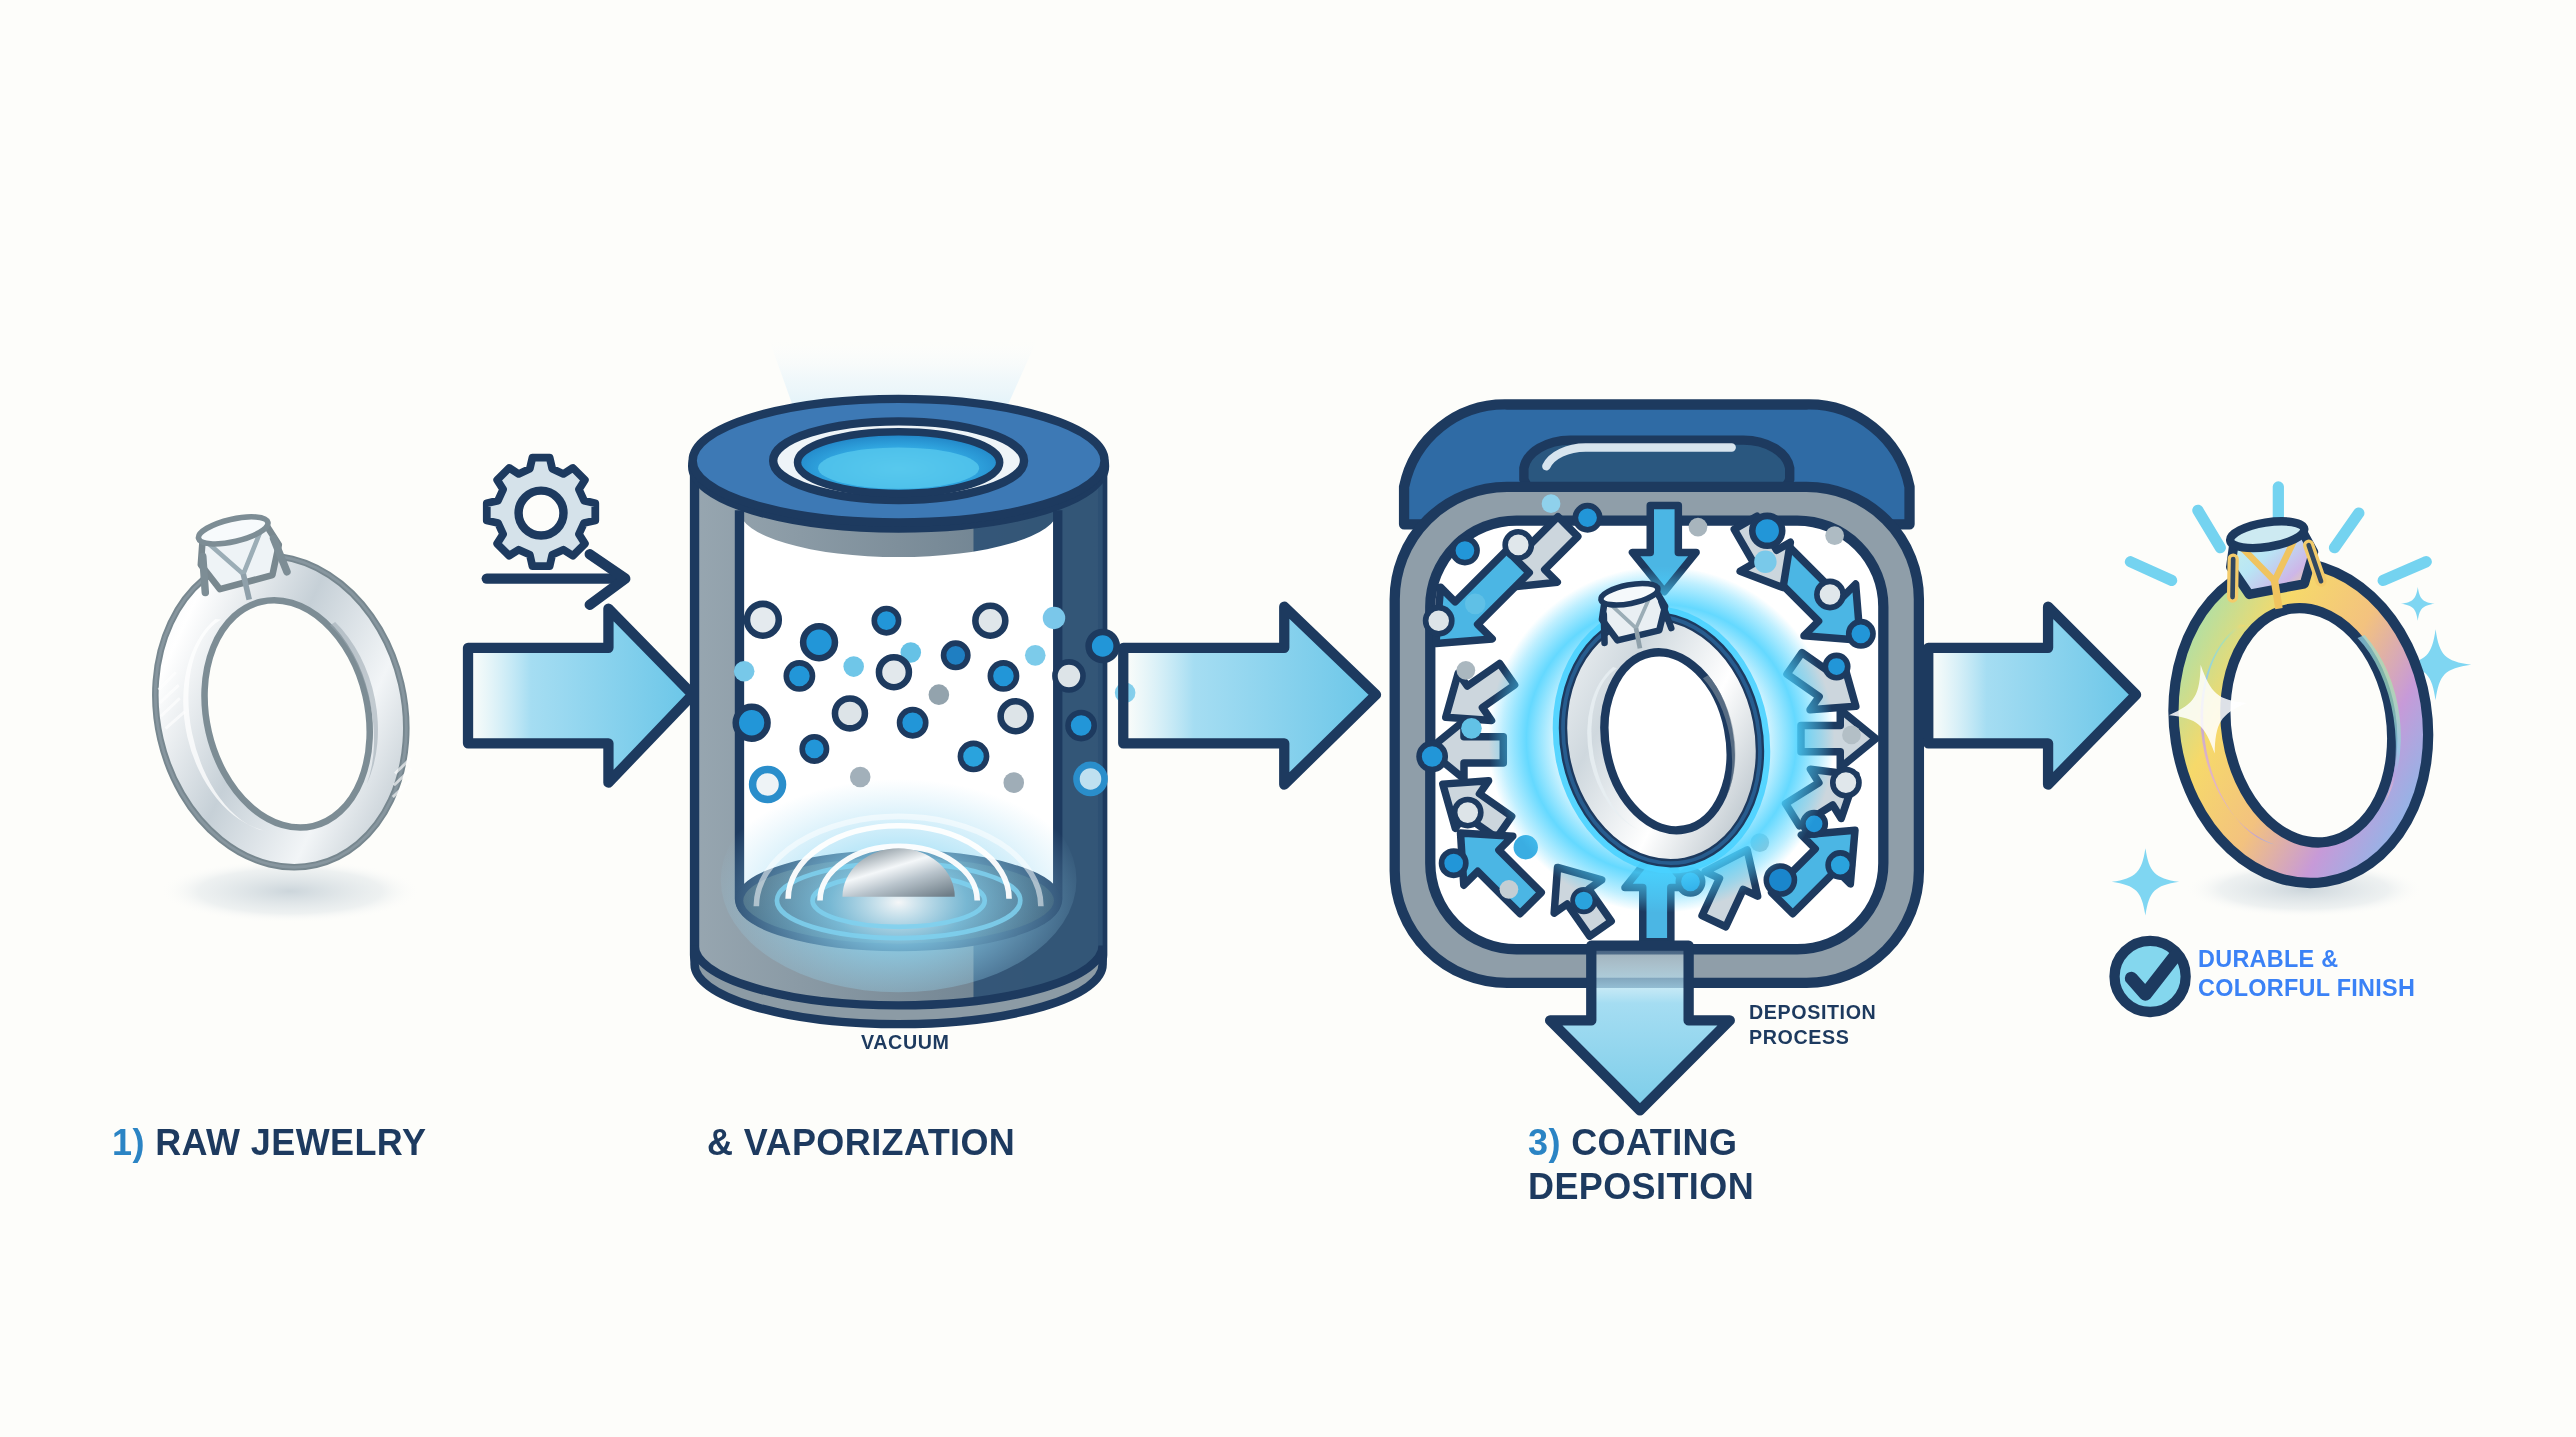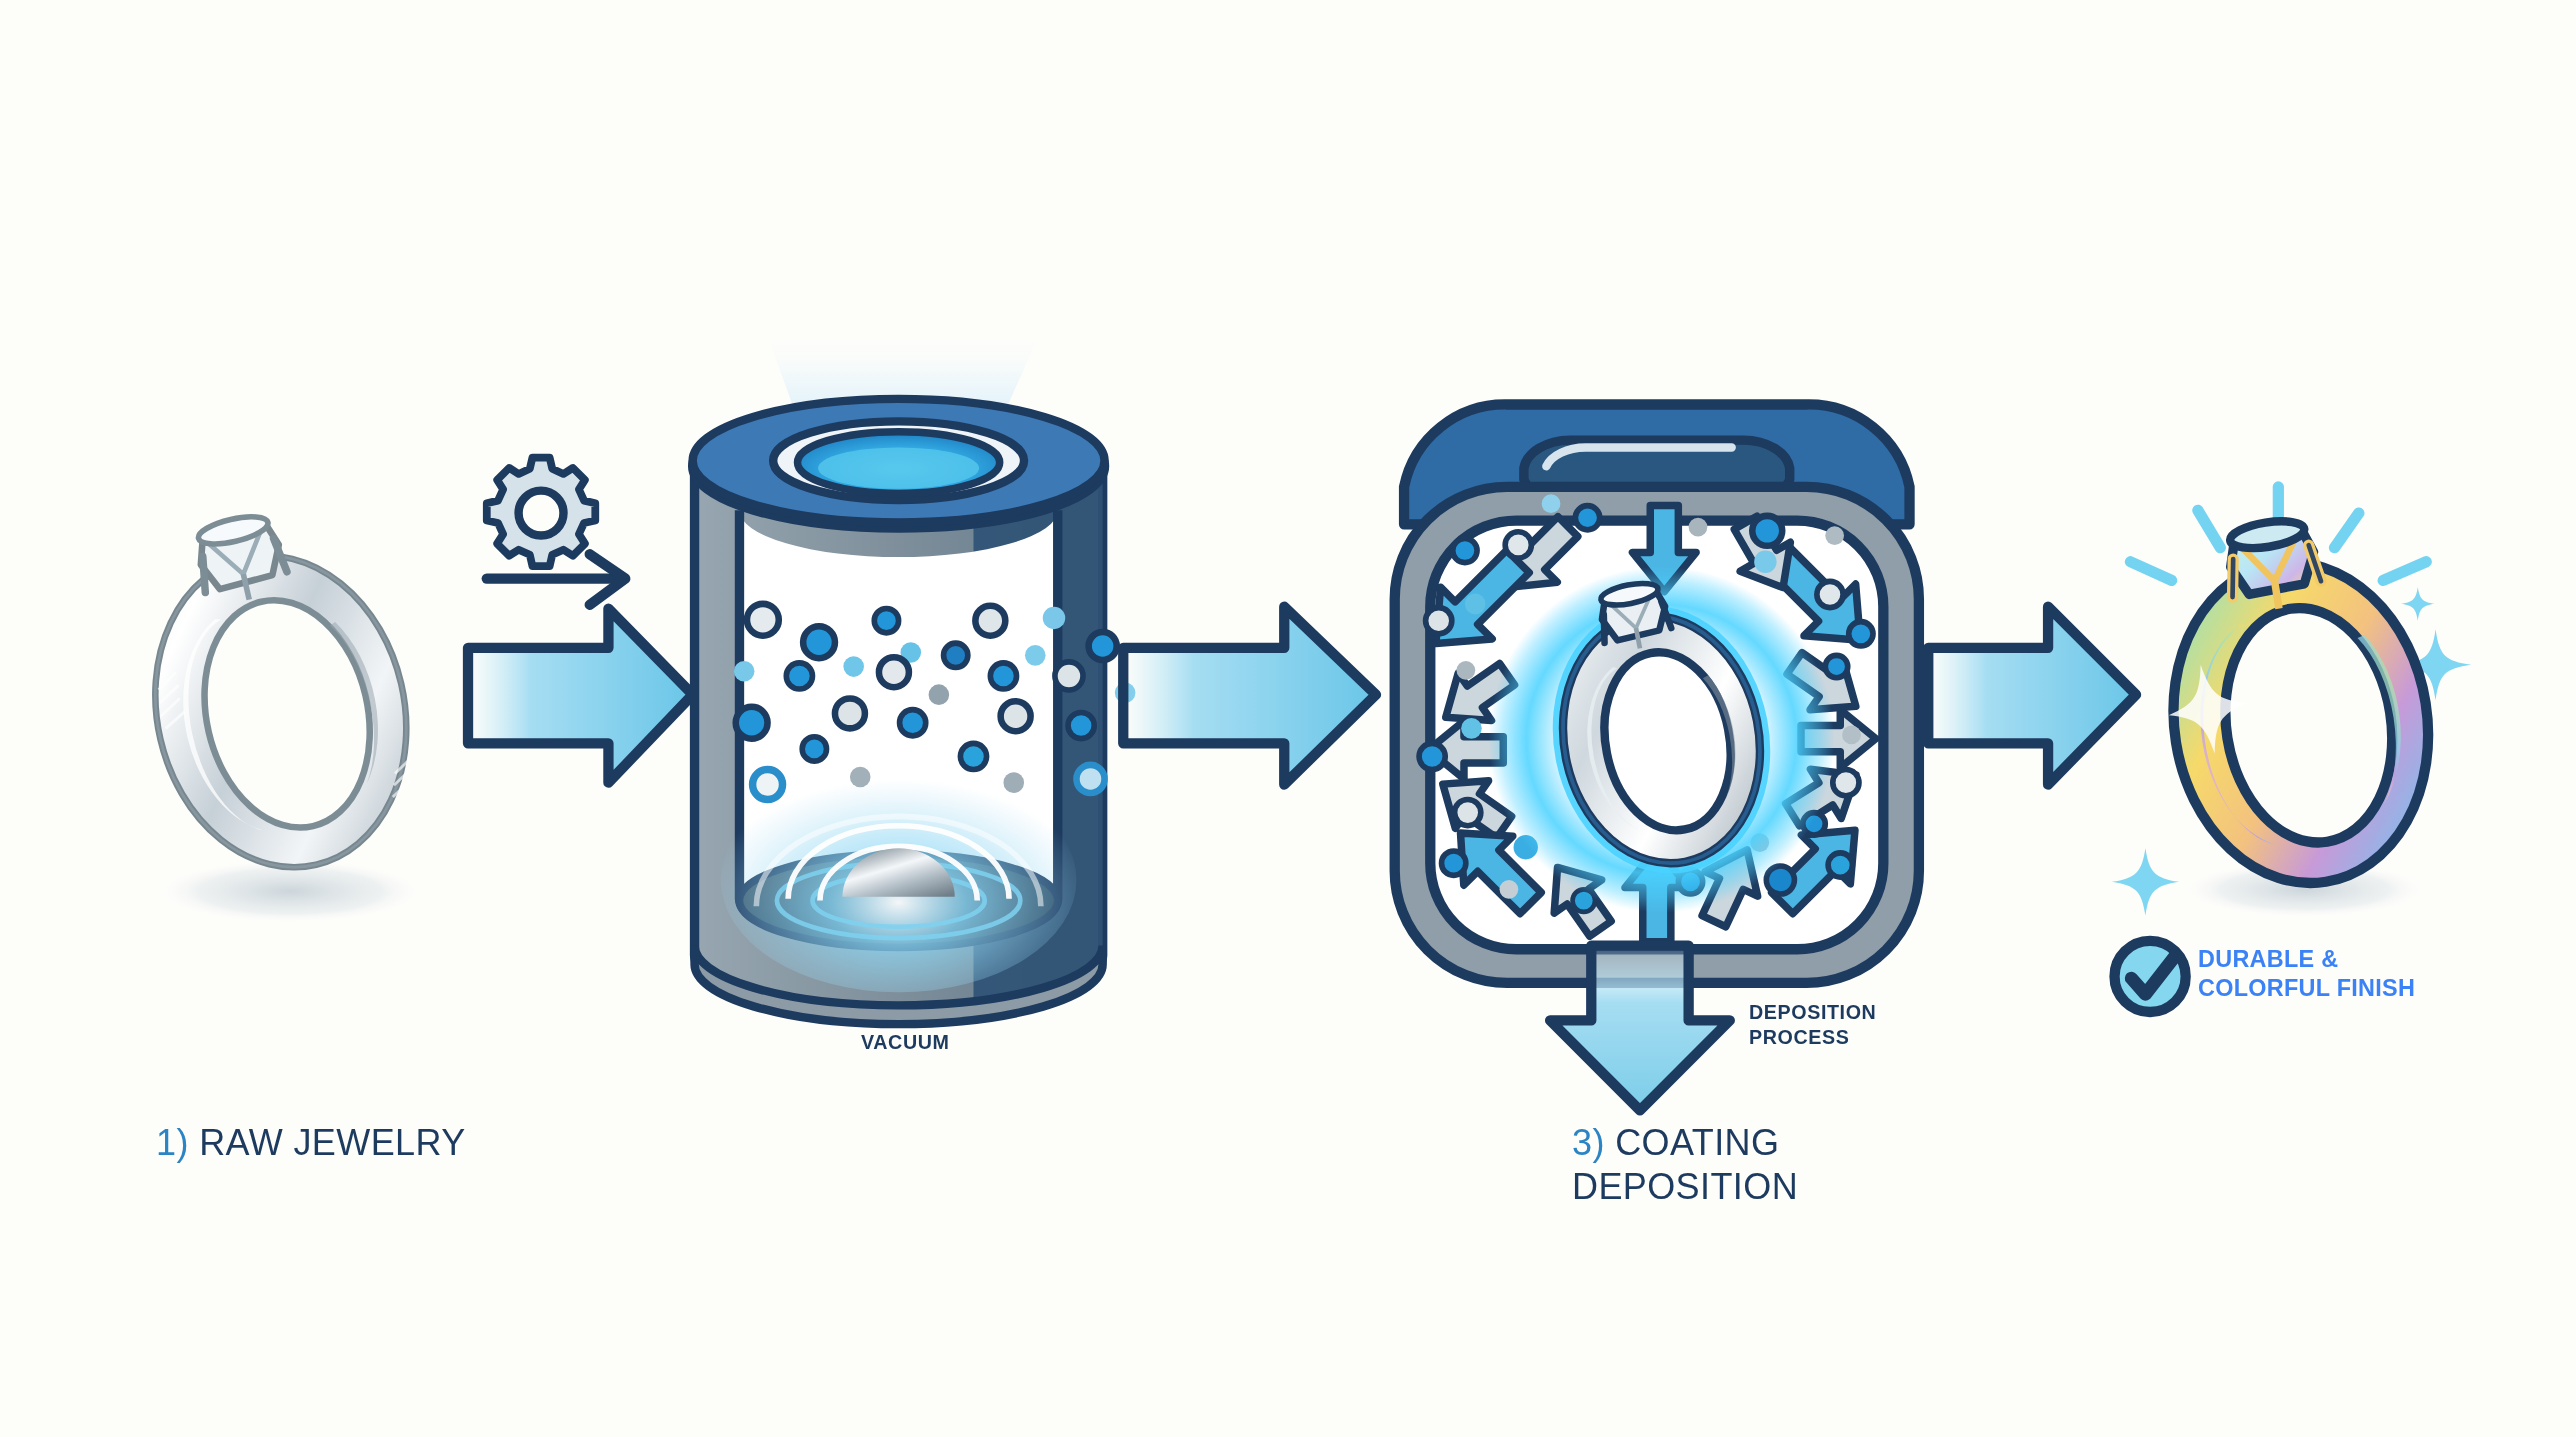--- a/index.html
+++ b/index.html
@@ -8,27 +8,26 @@
     background:#fdfdfa;
     font-family:"Liberation Sans", sans-serif;
     overflow:hidden;
     position:relative;
   }
   #stage{position:absolute;inset:0;}
   svg.layer{position:absolute;left:0;top:0;width:2576px;height:1438px;}
 
   .step-label{
     position:absolute;
-    font-weight:400;
+    font-weight:700;
     font-size:36px;
     letter-spacing:0.4px;
     line-height:1.22;
     color:#1d3a5f;
     text-transform:uppercase;
-    margin-left:44px;
   }
   .step-label .num{color:#2b84c4;}
   .small-cap{
     position:absolute;
     font-weight:700;
     font-size:19.7px;
     letter-spacing:0.6px;
     color:#1d3a5f;
     text-transform:uppercase;
     line-height:1.25;
@@ -459,20 +458,21 @@
     <div>DURABLE &amp;</div>
     <div>COLORFUL FINISH</div>
   </div>
 
   <div class="step-label" style="left:112px;top:1121px;">
     <span class="num">1)</span>
     <span>RAW JEWELRY</span>
   </div>
 
   <div class="step-label" style="left:707px;top:1121px;">
+    <div>&amp; VAPORIZATION</div>
   </div>
 
   <div class="step-label" style="left:1528px;top:1121px;">
     <div>
       <span class="num">3)</span>
       <span>COATING</span>
     </div>
     <div>DEPOSITION</div>
   </div>
 

